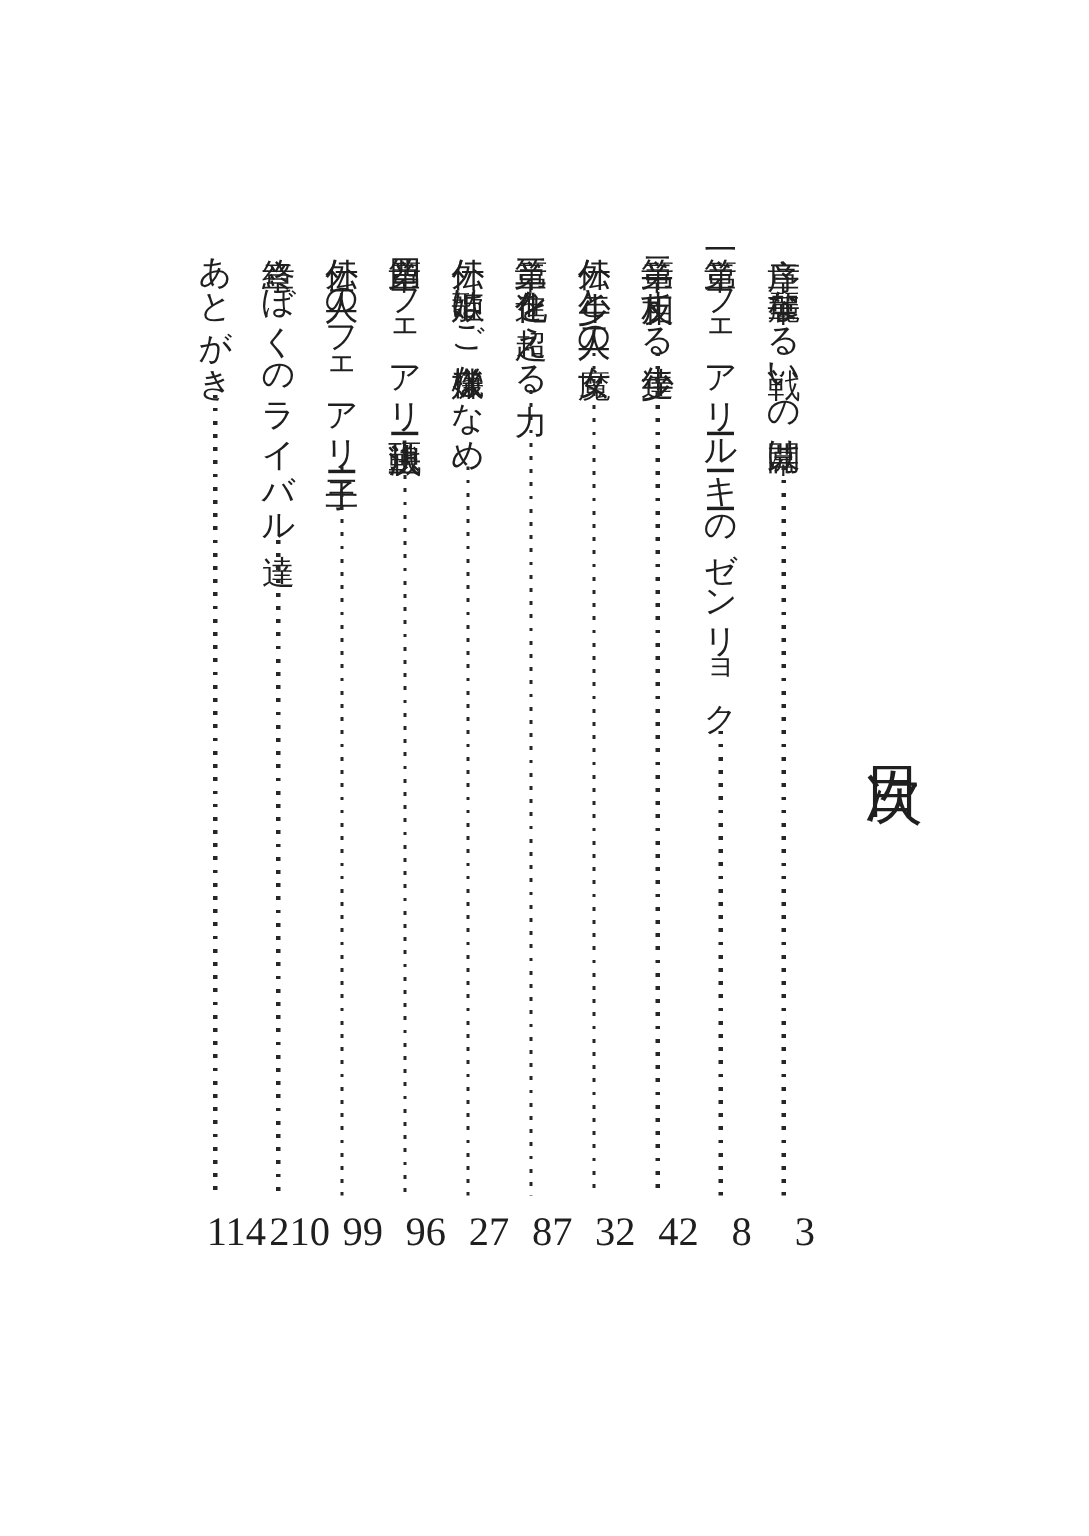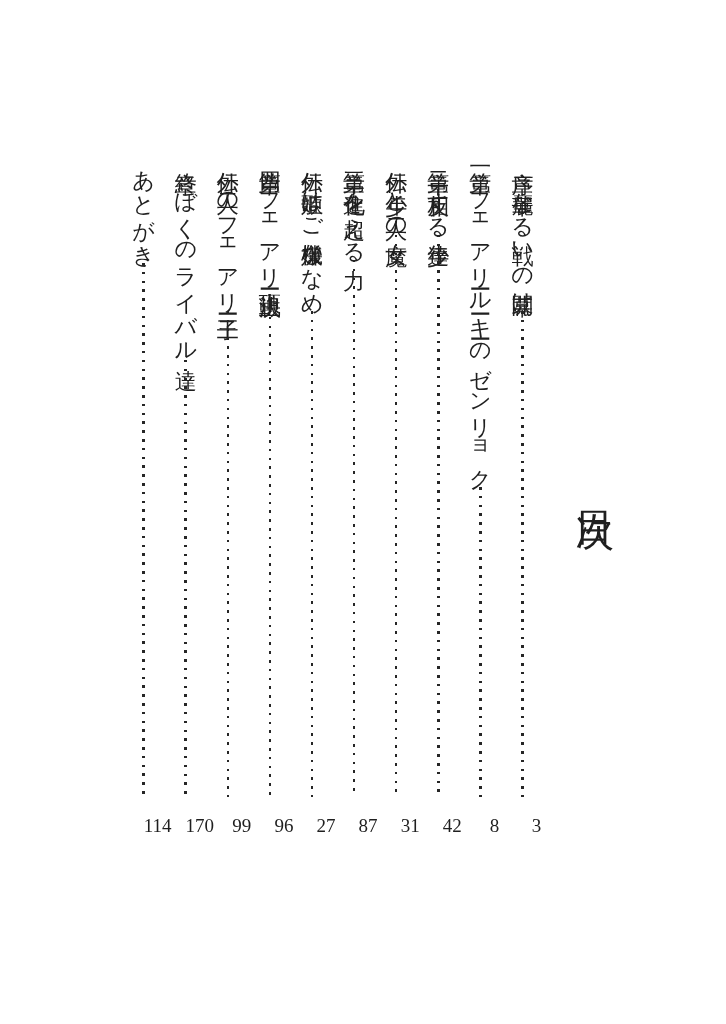--- a/index.html
+++ b/index.html
@@ -63,21 +63,21 @@
       to bottom,
       #262626 0px, #262626 2.5px,
       transparent 2.5px, transparent 8.8px
     );
   }
   .entry-page {
     flex: 0 0 auto;
     height: 30px;
     display: flex;
     align-items: flex-end;
-    font-size: 19px;
+    font-size: 27px;
     line-height: 1;
     color: #1f1f1f;
     margin-left: 28px;
   }
 </style>
 </head>
 <body>
 
 <div class="page">
   <h1 class="toc-title">目次</h1>
@@ -93,21 +93,21 @@
     <div class="entry-page">8</div>
   </div>
       <div class="entry" style="left: 417.3px;">
     <div class="entry-text">第二章　相反する少年達</div>
     <div class="dot-leader"></div>
     <div class="entry-page">42</div>
   </div>
       <div class="entry" style="left: 375.2px;">
     <div class="entry-text">外伝　少年と二人の魔女</div>
     <div class="dot-leader"></div>
-    <div class="entry-page">31</div>
+    <div class="entry-page">32</div>
   </div>
       <div class="entry" style="left: 333.1px;">
     <div class="entry-text">第三章　進化を超える力</div>
     <div class="dot-leader"></div>
     <div class="entry-page">87</div>
   </div>
       <div class="entry" style="left: 291px;">
     <div class="entry-text">外伝　歌姫はご機嫌ななめ</div>
     <div class="dot-leader"></div>
     <div class="entry-page">27</div>
@@ -118,21 +118,21 @@
     <div class="entry-page">96</div>
   </div>
       <div class="entry" style="left: 206.8px;">
     <div class="entry-text">外伝　二人のフェアリー王子</div>
     <div class="dot-leader"></div>
     <div class="entry-page">99</div>
   </div>
       <div class="entry" style="left: 164.7px;">
     <div class="entry-text">終章　ぼくのライバル達</div>
     <div class="dot-leader"></div>
-    <div class="entry-page">170</div>
+    <div class="entry-page">210</div>
   </div>
       <div class="entry" style="left: 122.6px;">
     <div class="entry-text">あとがき</div>
     <div class="dot-leader"></div>
     <div class="entry-page">114</div>
   </div>
     </div>
 </div>
 
 </body></html>

